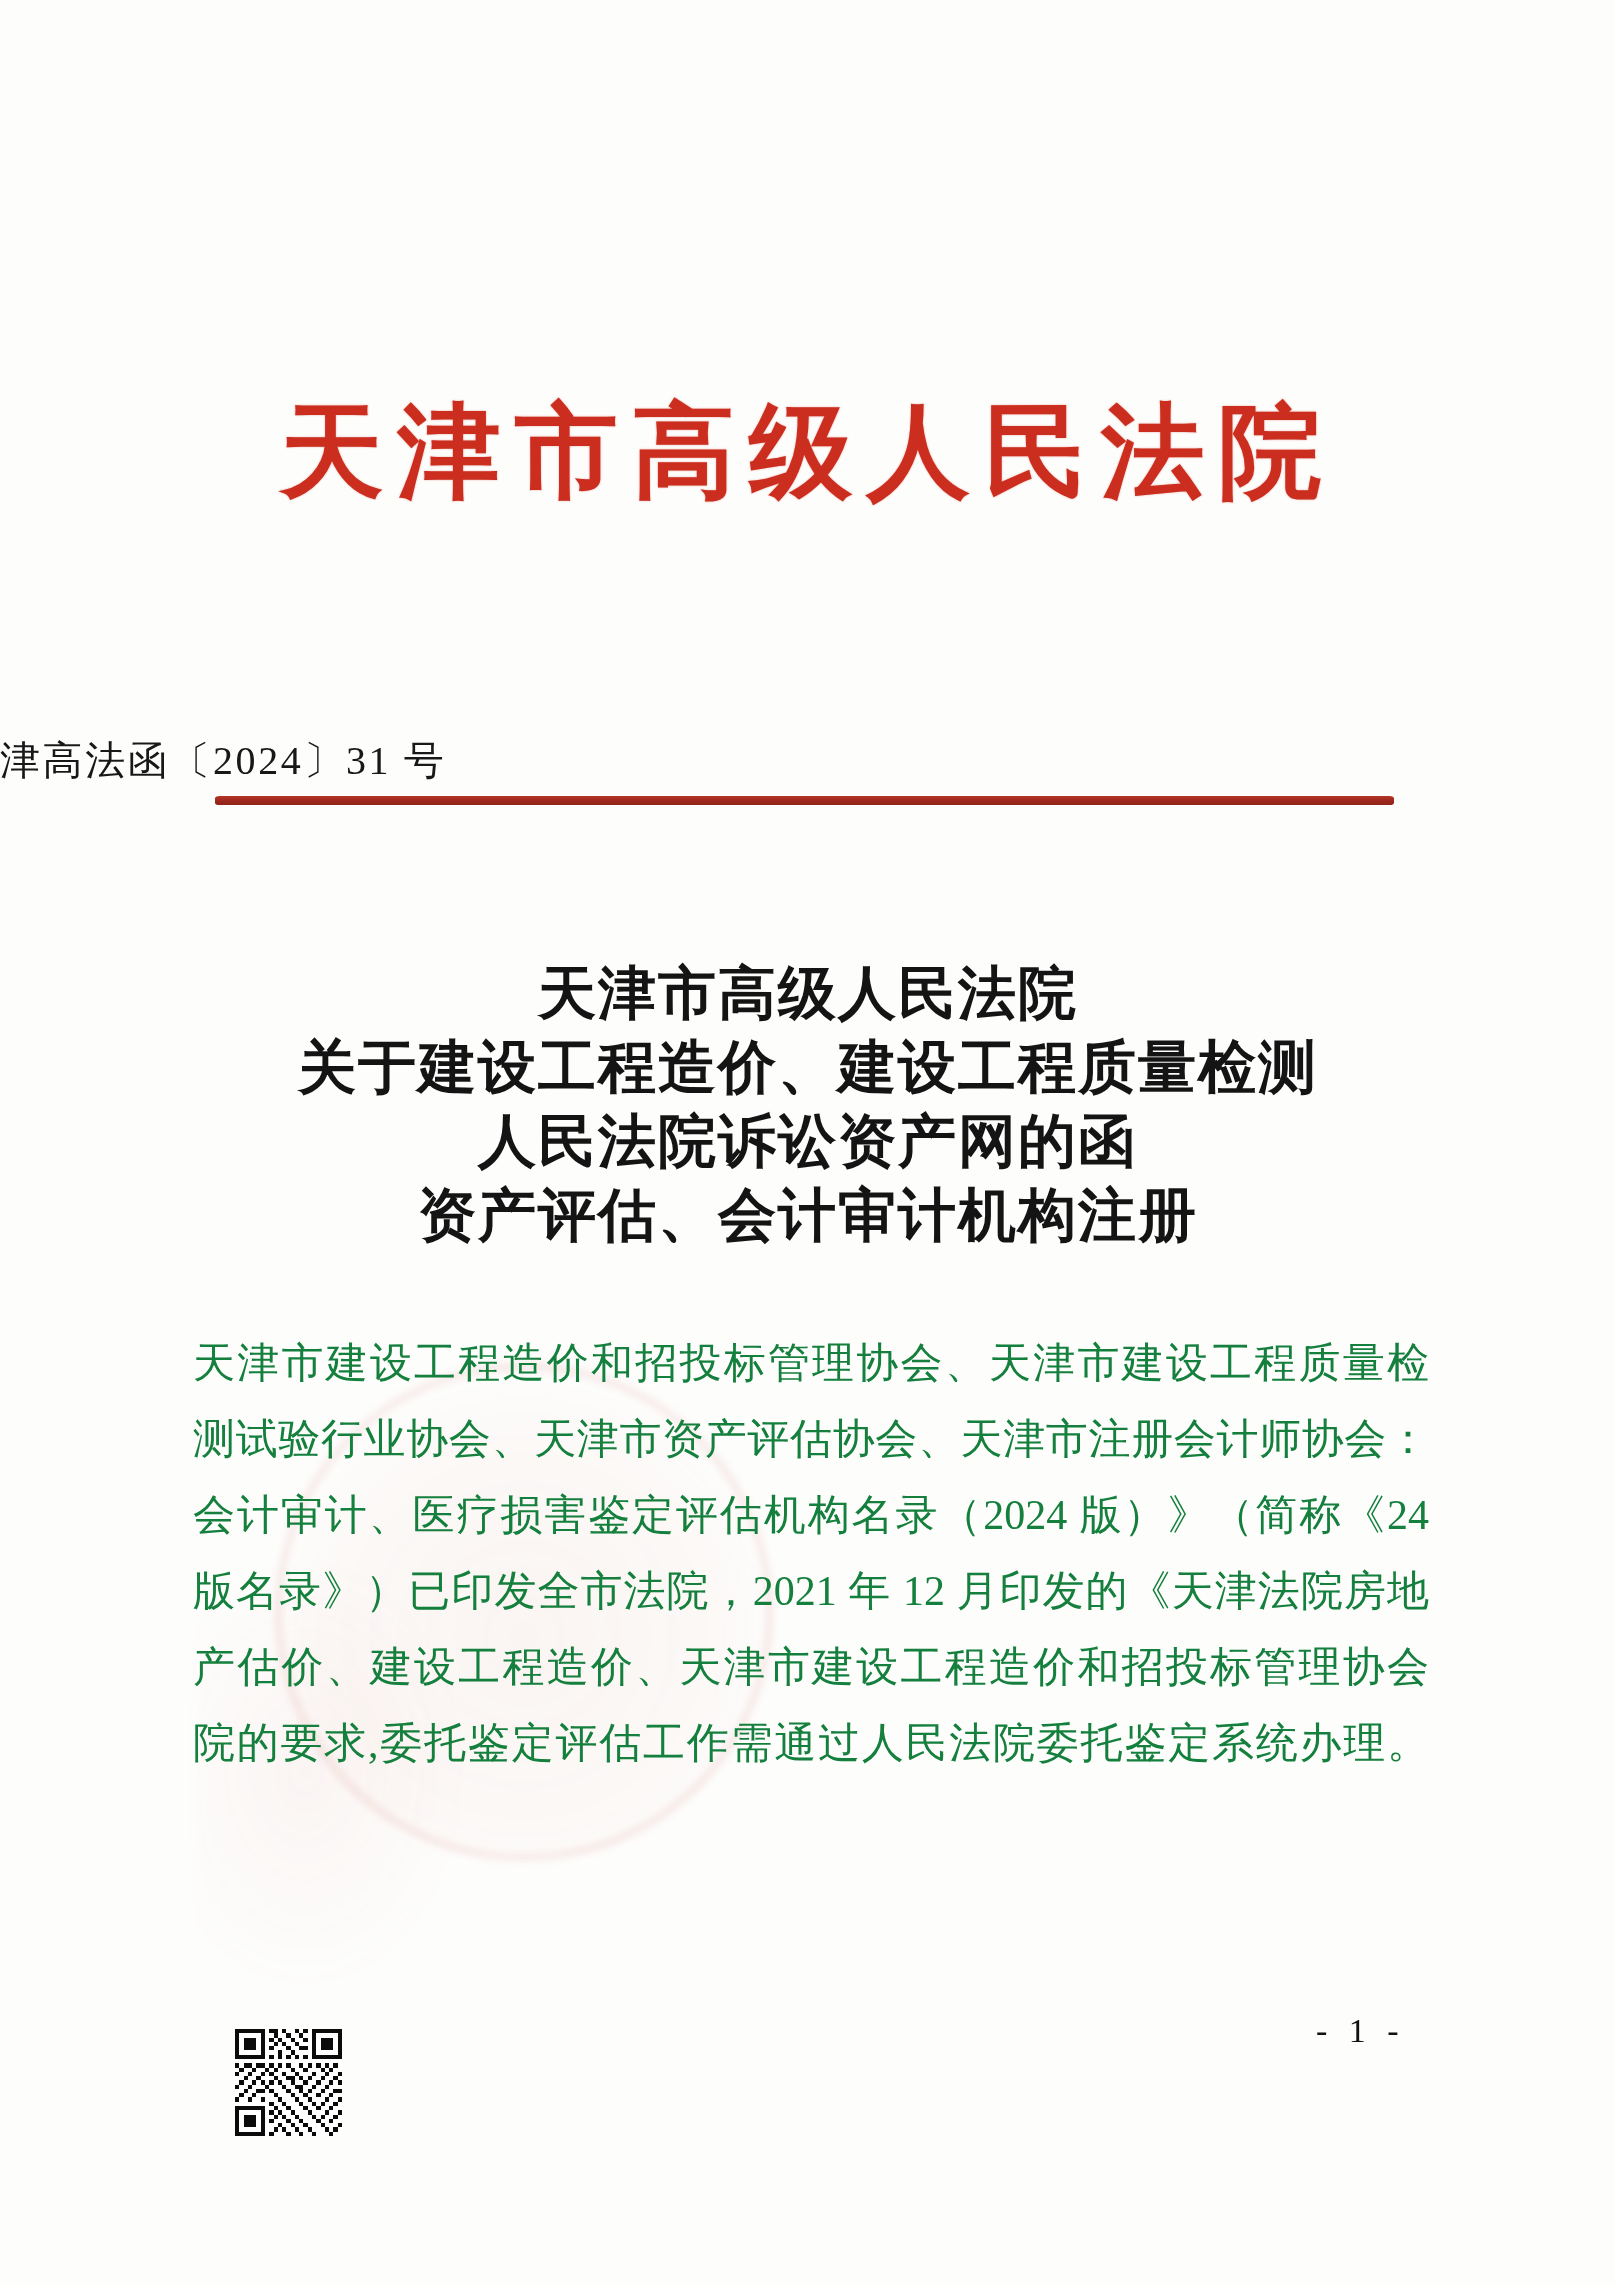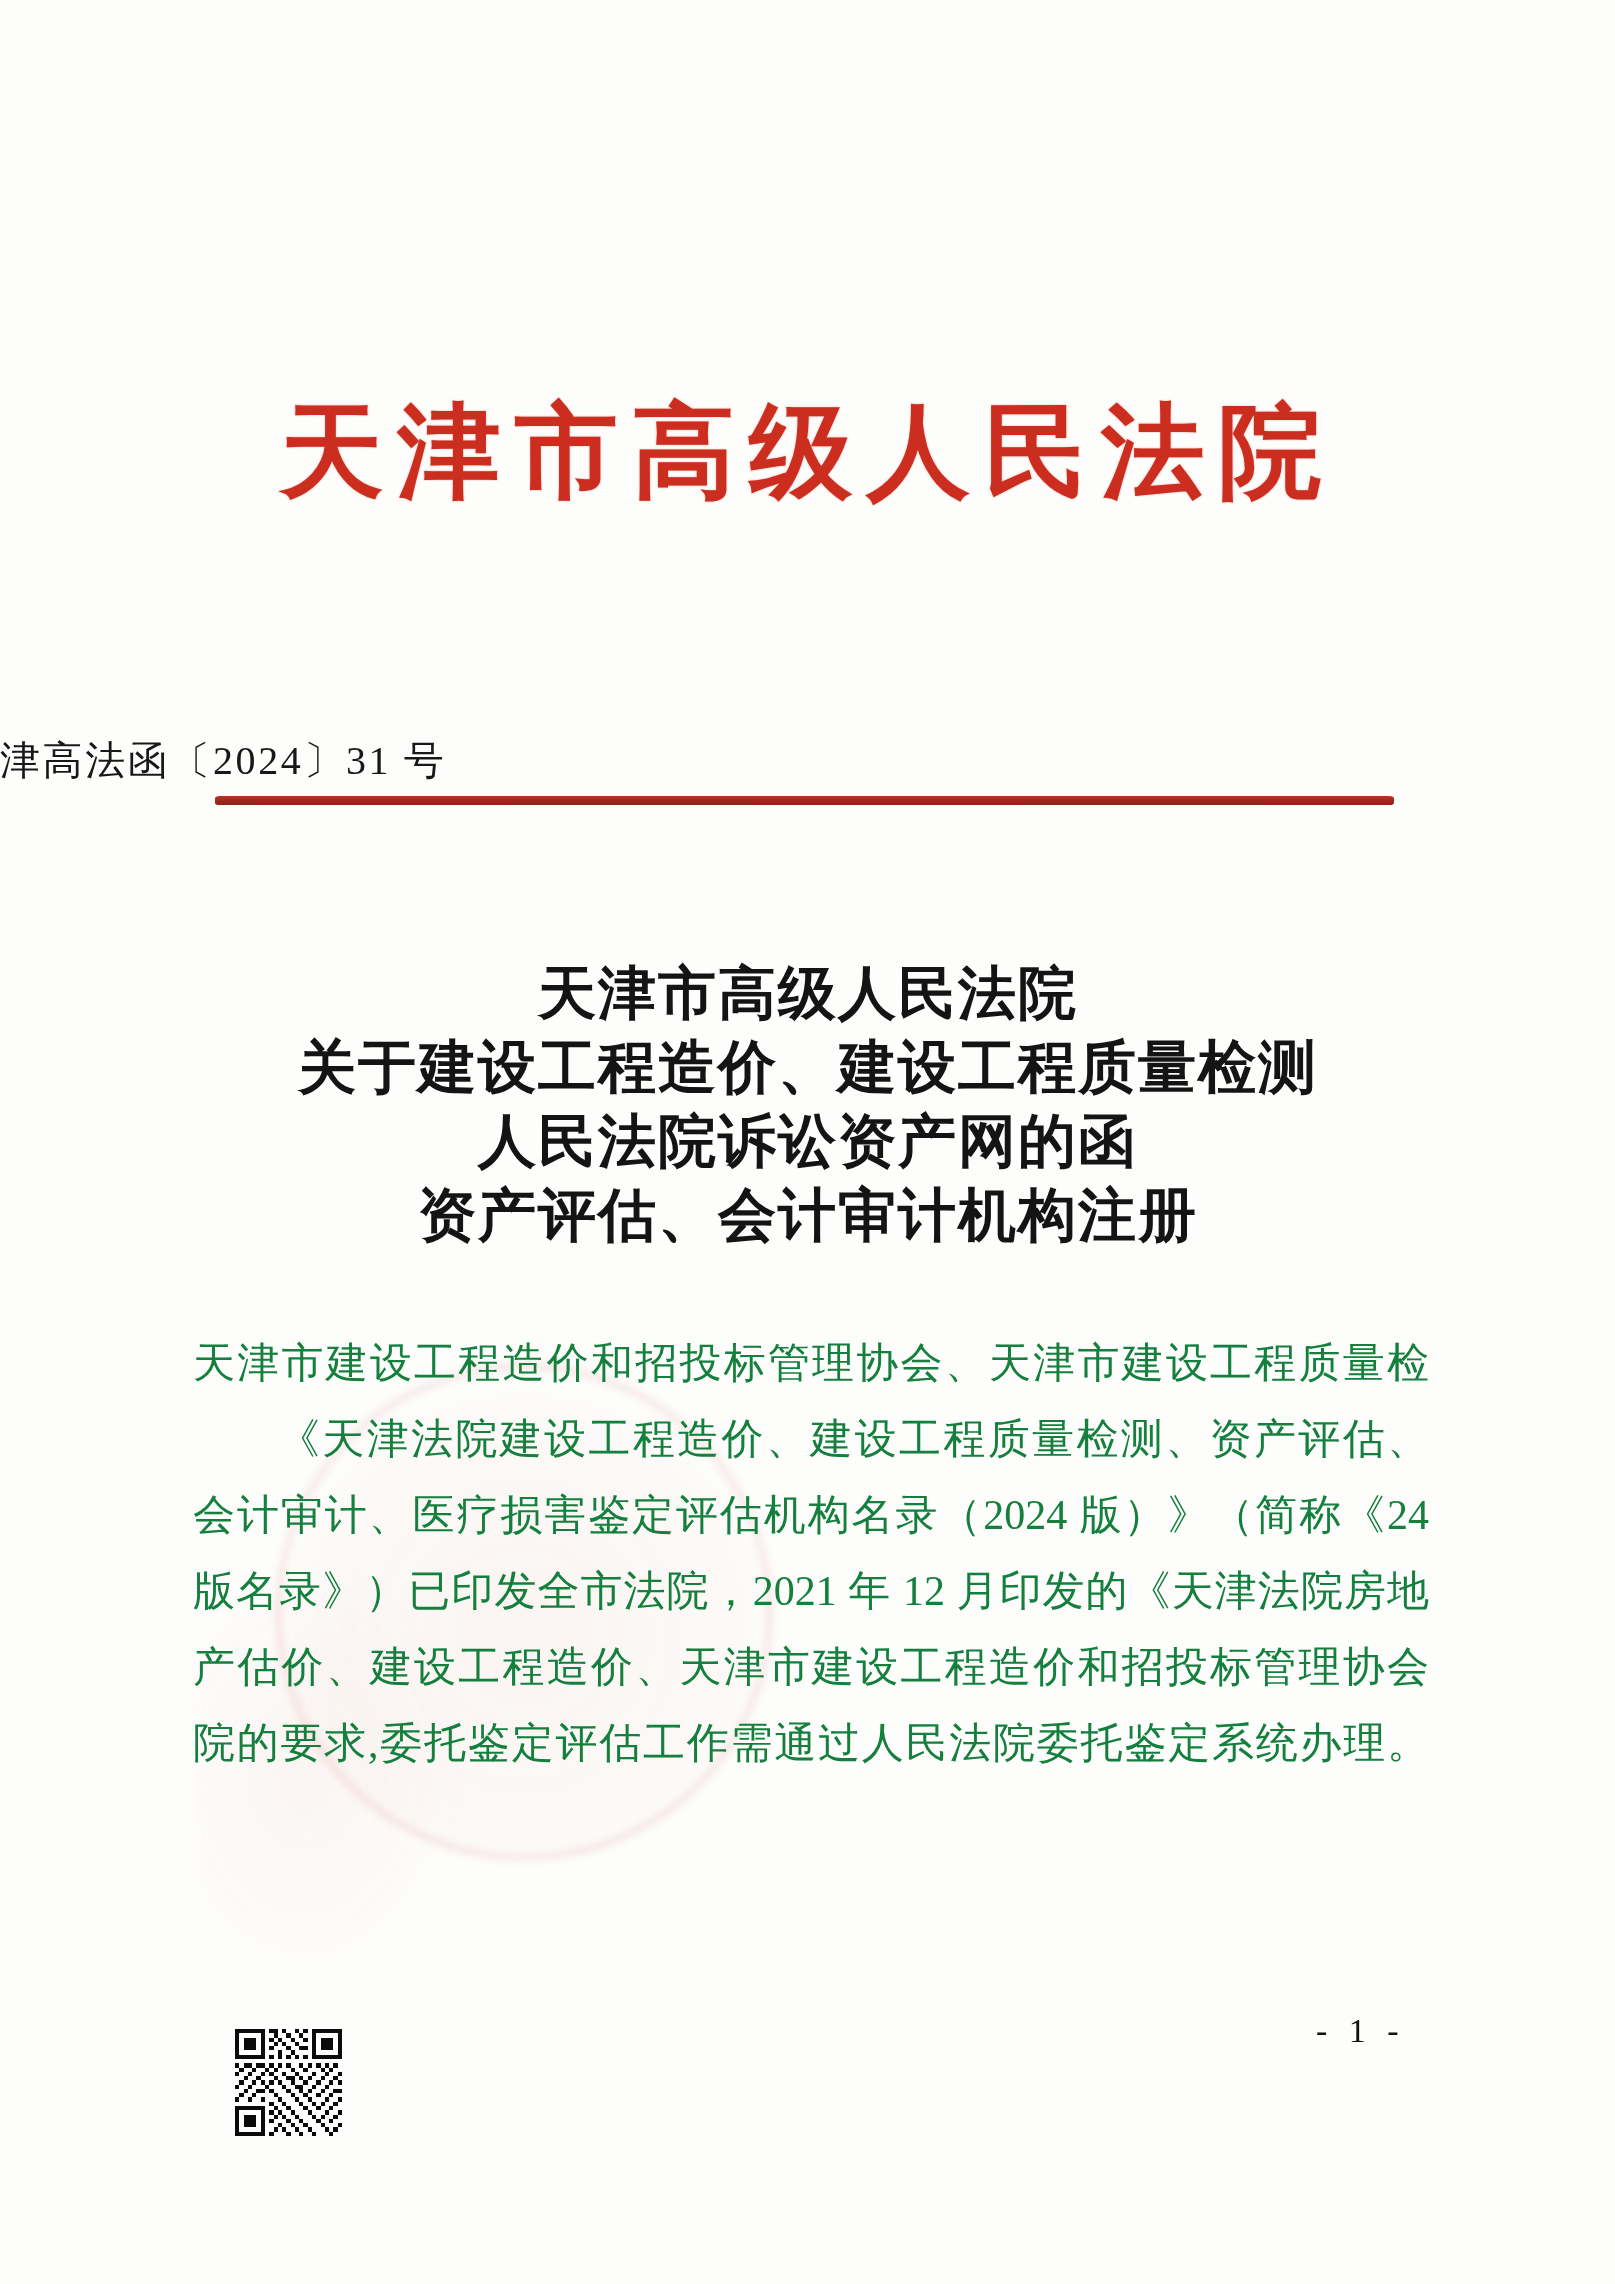--- a/index.html
+++ b/index.html
@@ -156,21 +156,21 @@
 
   <div class="doc-title">
     <div>天津市高级人民法院</div>
     <div>关于建设工程造价、建设工程质量检测</div>
     <div>人民法院诉讼资产网的函</div>
     <div>资产评估、会计审计机构注册</div>
   </div>
 
   <div class="body-text">
     <div class="line">天津市建设工程造价和招投标管理协会、天津市建设工程质量检</div>
-    <div class="line indent">《天津法院建设工程造价、建设工程质量检测、资产评估、</div>
+    <div class="line">测试验行业协会、天津市资产评估协会、天津市注册会计师协会：</div>
     <div class="line">会计审计、医疗损害鉴定评估机构名录（2024 版）》（简称《24</div>
     <div class="line">版名录》）已印发全市法院，2021 年 12 月印发的《天津法院房地</div>
     <div class="line">产估价、建设工程造价、天津市建设工程造价和招投标管理协会</div>
     <div class="line">院的要求,委托鉴定评估工作需通过人民法院委托鉴定系统办理。</div>
   </div>
 
   <div class="qr">
     <svg viewBox="0 0 25 25" xmlns="http://www.w3.org/2000/svg" aria-hidden="true">
       <rect x="0" y="0" width="25" height="25" fill="#ffffff"></rect>
       <g fill="#0b0b0b">

